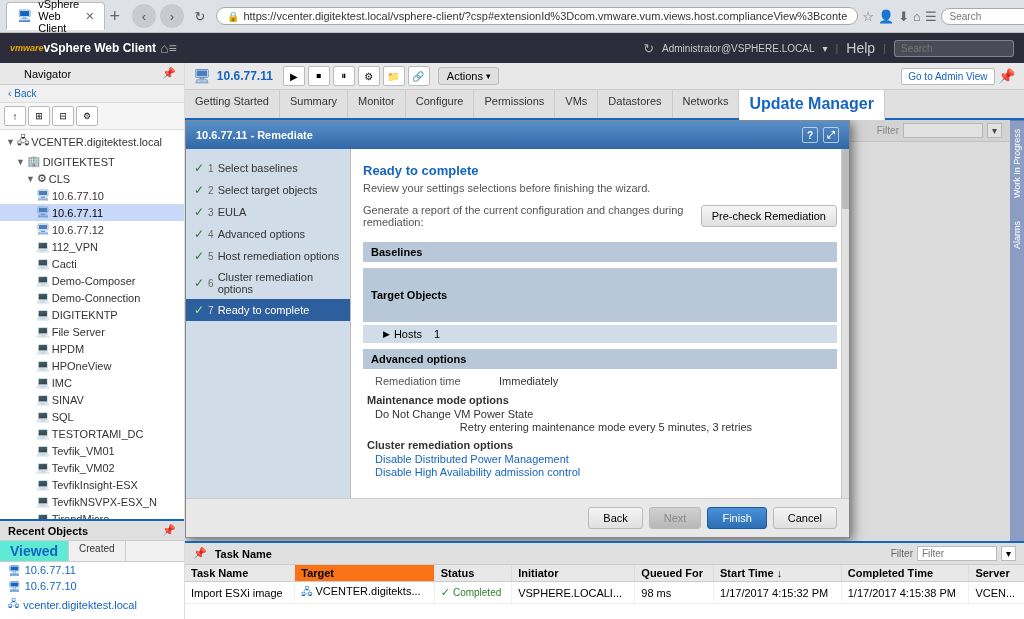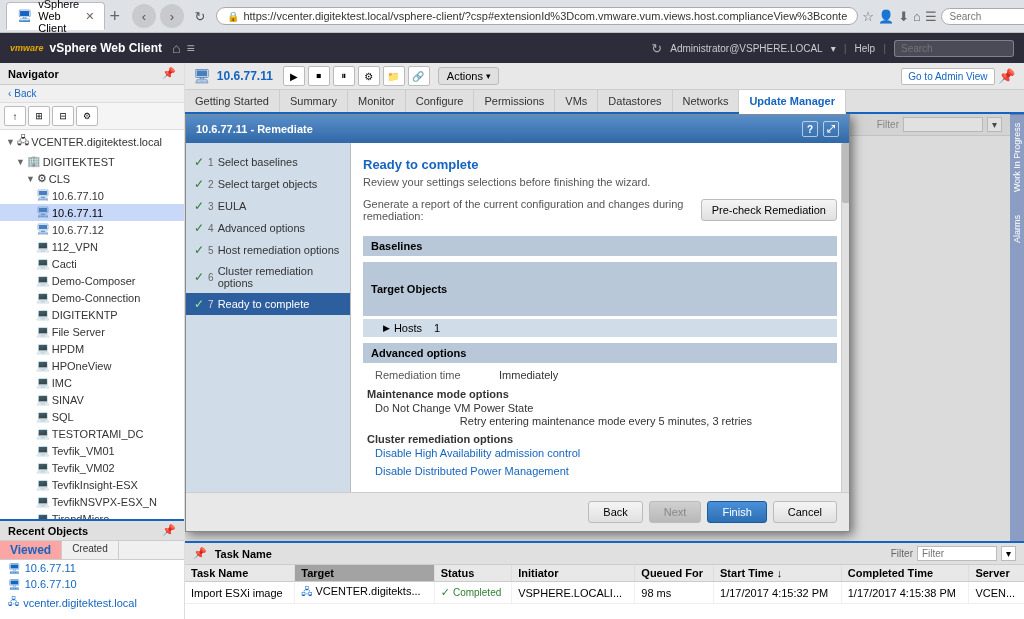--- a/index.html
+++ b/index.html
@@ -25,41 +25,41 @@
     </div>
     <div style="font-size:13px; cursor:pointer; color:#666;">☆</div>
     <div style="font-size:13px; cursor:pointer; color:#666;">👤</div>
     <div style="font-size:13px; cursor:pointer; color:#666;">⬇</div>
     <div style="font-size:13px; cursor:pointer; color:#666;">⌂</div>
     <div style="font-size:13px; cursor:pointer; color:#666;">☰</div>
     <input style="background: rgb(255, 255, 255); border: 1px solid rgb(170, 170, 170); border-radius: 10px; padding: 2px 8px; width: 120px; font-size: 10px;" type="text" placeholder="Search">
   </div>
 </div>
 
-<div style="background:#2c2c3a; height:30px; display:flex; align-items:center; padding:0 10px; gap:6px;">
+<div style="background:#2c2c3a; height:30px; display:flex; align-items:center; padding:0 10px; gap:0;">
   <span style="color:#e8a800; font-size:9px; font-style:italic; font-weight:bold;">vmware</span>
   <span style="color:#fff; font-size:12px; font-weight:bold;">vSphere Web Client</span>
   <span style="color:#aaa; font-size:14px; margin-left:4px; cursor:pointer;">⌂</span>
   <span style="color:#aaa; font-size:14px; cursor:pointer;">≡</span>
   <div style="margin-left:auto; display:flex; align-items:center; gap:8px;">
     <span style="color:#aaa; font-size:13px; cursor:pointer;">↻</span>
     <span style="color:#ccc; font-size:10px;">Administrator@VSPHERE.LOCAL</span>
     <span style="color:#ccc; font-size:10px; cursor:pointer;">▾</span>
     <span style="color:#666;">|</span>
-    <span style="color:#ccc; font-size:10px; cursor:pointer;">Help</span>
+    <span style="color:#ccc; font-size:14px; cursor:pointer;">Help</span>
     <span style="color:#666;">|</span>
     <input style="background: rgba(255, 255, 255, 0.15); border: 1px solid rgba(255, 255, 255, 0.3); border-radius: 3px; padding: 2px 6px; color: rgb(255, 255, 255); width: 120px; font-size: 10px;" type="text" placeholder="Search">
   </div>
 </div>
 
 <div style="display:flex; height:556px; position:relative;">
 
   <div style="width:185px; background:#fff; border-right:1px solid #ddd; overflow-y:hidden; flex-shrink:0; display:flex; flex-direction:column;">
     <div style="background:#e8e8e8; padding:4px 8px; display:flex; align-items:center; justify-content:space-between; border-bottom:1px solid #ccc; flex-shrink:0;">
-      <span style="font-weight:bold; font-size:11px;">Navigator</span>
+      <span style="font-weight:normal; font-size:11px;margin-left:16px;">Navigator</span>
       <span style="cursor:pointer; color:#666; font-size:11px;">📌</span>
     </div>
     <div style="padding:3px 8px; background:#f0f0f0; border-bottom:1px solid #ddd; display:flex; align-items:center; gap:3px;">
       <span style="color:#1565c0; font-size:10px;">‹</span>
       <span style="color:#1565c0; font-size:10px; cursor:pointer;">Back</span>
     </div>
     <div style="padding:3px 4px; display:flex; gap:2px; border-bottom:1px solid #ddd; background:#f5f5f5; flex-shrink:0;">
       <div style="width:22px; height:20px; display:flex; align-items:center; justify-content:center; cursor:pointer; border:1px solid #bbb; background:#fff; border-radius:2px; font-size:10px;">↑</div>
       <div style="width:22px; height:20px; display:flex; align-items:center; justify-content:center; cursor:pointer; border:1px solid #bbb; background:#fff; border-radius:2px; font-size:9px;">⊞</div>
       <div style="width:22px; height:20px; display:flex; align-items:center; justify-content:center; cursor:pointer; border:1px solid #bbb; background:#fff; border-radius:2px; font-size:9px;">⊟</div>
@@ -163,21 +163,21 @@
       </div>
 
     </div>
 
     <div style="border-top:2px solid #1565c0; flex-shrink:0; height:100px; overflow:hidden;">
       <div style="background:#e0e0e0; padding:3px 8px; display:flex; align-items:center; justify-content:space-between; border-bottom:1px solid #ccc;">
         <span style="font-weight:bold; font-size:11px;">Recent Objects</span>
         <span style="cursor:pointer; font-size:11px; color:#666;">📌</span>
       </div>
       <div style="display:flex; border-bottom:1px solid #ccc; background:#f0f0f0;">
-        <div style="padding:2px 10px; font-size:12px; cursor:pointer; background:#fca5a5; font-weight:bold; color:#1565c0; border-right:1px solid #ccc;">Viewed</div>
+        <div style="padding:2px 10px; font-size:14px; cursor:pointer; background:#5eead4; font-weight:bold; color:#1565c0; border-right:1px solid #ccc;">Viewed</div>
         <div style="padding:2px 10px; font-size:10px; cursor:pointer; border-right:1px solid #ccc; color:#333;">Created</div>
       </div>
       <div style="overflow-y:auto; height:55px;">
         <div style="padding:2px 8px; font-size:10px; color:#1565c0; cursor:pointer; display:flex; align-items:center; gap:4px;">
           <span style="font-size:10px;">🖥</span>
           <span>10.6.77.11</span>
         </div>
         <div style="padding:2px 8px; font-size:10px; color:#1565c0; cursor:pointer; display:flex; align-items:center; gap:4px;">
           <span style="font-size:10px;">🖥</span>
           <span>10.6.77.10</span>
@@ -219,21 +219,21 @@
 
     <div style="background:#e0e0e0; display:flex; border-bottom:2px solid #1565c0; flex-shrink:0;">
       <div style="padding:5px 10px; cursor:pointer; color:#333; font-size:11px; border-right:1px solid #ccc;">Getting Started</div>
       <div style="padding:5px 10px; cursor:pointer; color:#333; font-size:11px; border-right:1px solid #ccc;">Summary</div>
       <div style="padding:5px 10px; cursor:pointer; color:#333; font-size:11px; border-right:1px solid #ccc;">Monitor</div>
       <div style="padding:5px 10px; cursor:pointer; color:#333; font-size:11px; border-right:1px solid #ccc;">Configure</div>
       <div style="padding:5px 10px; cursor:pointer; color:#333; font-size:11px; border-right:1px solid #ccc;">Permissions</div>
       <div style="padding:5px 10px; cursor:pointer; color:#333; font-size:11px; border-right:1px solid #ccc;">VMs</div>
       <div style="padding:5px 10px; cursor:pointer; color:#333; font-size:11px; border-right:1px solid #ccc;">Datastores</div>
       <div style="padding:5px 10px; cursor:pointer; color:#333; font-size:11px; border-right:1px solid #ccc;">Networks</div>
-      <div style="padding:5px 10px; cursor:pointer; background:#fff; color:#1565c0; font-weight:bold; font-size:11px; border-right:1px solid #ccc; border-bottom:2px solid #fff; margin-bottom:-2px;">Update Manager</div>
+      <div style="padding:5px 10px; cursor:pointer; background:#fff; color:#1565c0; font-weight:bold; font-size:16px; border-right:1px solid #ccc; border-bottom:2px solid #fff; margin-bottom:-2px;">Update Manager</div>
     </div>
 
     <div style="display:flex; flex:1; overflow:hidden;">
       <div style="flex:1; background:#f5f5f5; overflow:hidden; position:relative;">
 
         <div style="background:#e8e8e8; border-bottom:1px solid #ccc; padding:3px 8px; display:flex; align-items:center; gap:6px; font-size:11px;">
           <span style="color:#1565c0; cursor:pointer; text-decoration:underline;">...ediate...</span>
           <span style="color:#1565c0; cursor:pointer; text-decoration:underline; margin-left:4px;">Go to Admin View</span>
           <div style="margin-left:auto; display:flex; align-items:center; gap:4px;">
             <span style="font-size:10px; color:#666;">Filter</span>
@@ -342,22 +342,22 @@
 
                 <div style="font-weight:bold; font-size:11px; color:#333; margin:4px 0 2px 4px;">
                   <span>Maintenance mode options</span>
                 </div>
                 <div style="font-size:11px; color:#333; padding-left:12px; margin-bottom:1px;">Do Not Change VM Power State</div>
                 <div style="font-size:11px; color:#333; padding-left:12px; margin-bottom:6px;text-align:center;">Retry entering maintenance mode every 5 minutes, 3 retries</div>
 
                 <div style="font-weight:bold; font-size:11px; color:#333; margin:4px 0 2px 4px;">
                   <span>Cluster remediation options</span>
                 </div>
+                <div style="font-size:11px; color:#1565c0; padding-left:12px; margin-bottom:1px;">Disable Distributed Power Management</div>
                 <div style="font-size:11px; color:#1565c0; padding-left:12px; margin-bottom:6px;">Disable High Availability admission control</div>
-                <div style="font-size:11px; color:#1565c0; padding-left:12px; margin-bottom:1px;">Disable Distributed Power Management</div>
               </div>
             </div>
 
             <div style="background:#e8e8e8; border-top:1px solid #ccc; padding:8px 12px; display:flex; justify-content:flex-end; gap:6px;">
               <button style="padding:4px 14px; border-radius:3px; cursor:pointer; font-size:11px; border:1px solid #bbb; background:linear-gradient(to bottom, #f5f5f5, #e0e0e0);">Back</button>
               <button style="padding:4px 14px; border-radius:3px; cursor:pointer; font-size:11px; border:1px solid #bbb; background:linear-gradient(to bottom, #d0d0d0, #b8b8b8); color:#888;">Next</button>
               <button style="padding:4px 14px; border-radius:3px; cursor:pointer; font-size:11px; border:1px solid #1a5a9e; background:linear-gradient(to bottom, #4a90d9, #2d6fb3); color:#fff;">Finish</button>
               <button style="padding:4px 14px; border-radius:3px; cursor:pointer; font-size:11px; border:1px solid #bbb; background:linear-gradient(to bottom, #f5f5f5, #e0e0e0);">Cancel</button>
             </div>
           </div>
@@ -378,21 +378,21 @@
           <span style="font-size:10px; color:#666;">Filter</span>
           <input style="border: 1px solid rgb(187, 187, 187); padding: 1px 4px; width: 80px; font-size: 10px;" type="text" placeholder="Filter">
           <div style="border:1px solid #bbb; background:#fff; padding:1px 4px; font-size:10px; cursor:pointer;">▾</div>
         </div>
       </div>
       <div style="overflow-x:auto;">
         <table style="width:100%; border-collapse:collapse; font-size:10px; min-width:700px;">
           <thead>
             <tr>
               <th style="background:#e8e8e8; padding:2px 6px; text-align:left; border-bottom:1px solid #ccc; border-right:1px solid #ddd; white-space:nowrap;">Task Name</th>
-              <th style="background:#a3a3a3; padding:2px 6px; text-align:left; border-bottom:1px solid #ccc; border-right:1px solid #ddd; white-space:nowrap;">Target</th>
+              <th style="background:#f97316; padding:2px 6px; text-align:left; border-bottom:1px solid #ccc; border-right:1px solid #ddd; white-space:nowrap;">Target</th>
               <th style="background:#e8e8e8; padding:2px 6px; text-align:left; border-bottom:1px solid #ccc; border-right:1px solid #ddd; white-space:nowrap;">Status</th>
               <th style="background:#e8e8e8; padding:2px 6px; text-align:left; border-bottom:1px solid #ccc; border-right:1px solid #ddd; white-space:nowrap;">Initiator</th>
               <th style="background:#e8e8e8; padding:2px 6px; text-align:left; border-bottom:1px solid #ccc; border-right:1px solid #ddd; white-space:nowrap;">Queued For</th>
               <th style="background:#e8e8e8; padding:2px 6px; text-align:left; border-bottom:1px solid #ccc; border-right:1px solid #ddd; white-space:nowrap;">Start Time ↓</th>
               <th style="background:#e8e8e8; padding:2px 6px; text-align:left; border-bottom:1px solid #ccc; border-right:1px solid #ddd; white-space:nowrap;">Completed Time</th>
               <th style="background:#e8e8e8; padding:2px 6px; text-align:left; border-bottom:1px solid #ccc; white-space:nowrap;">Server</th>
             </tr>
           </thead>
           <tbody>
             <tr style="cursor:pointer;">

